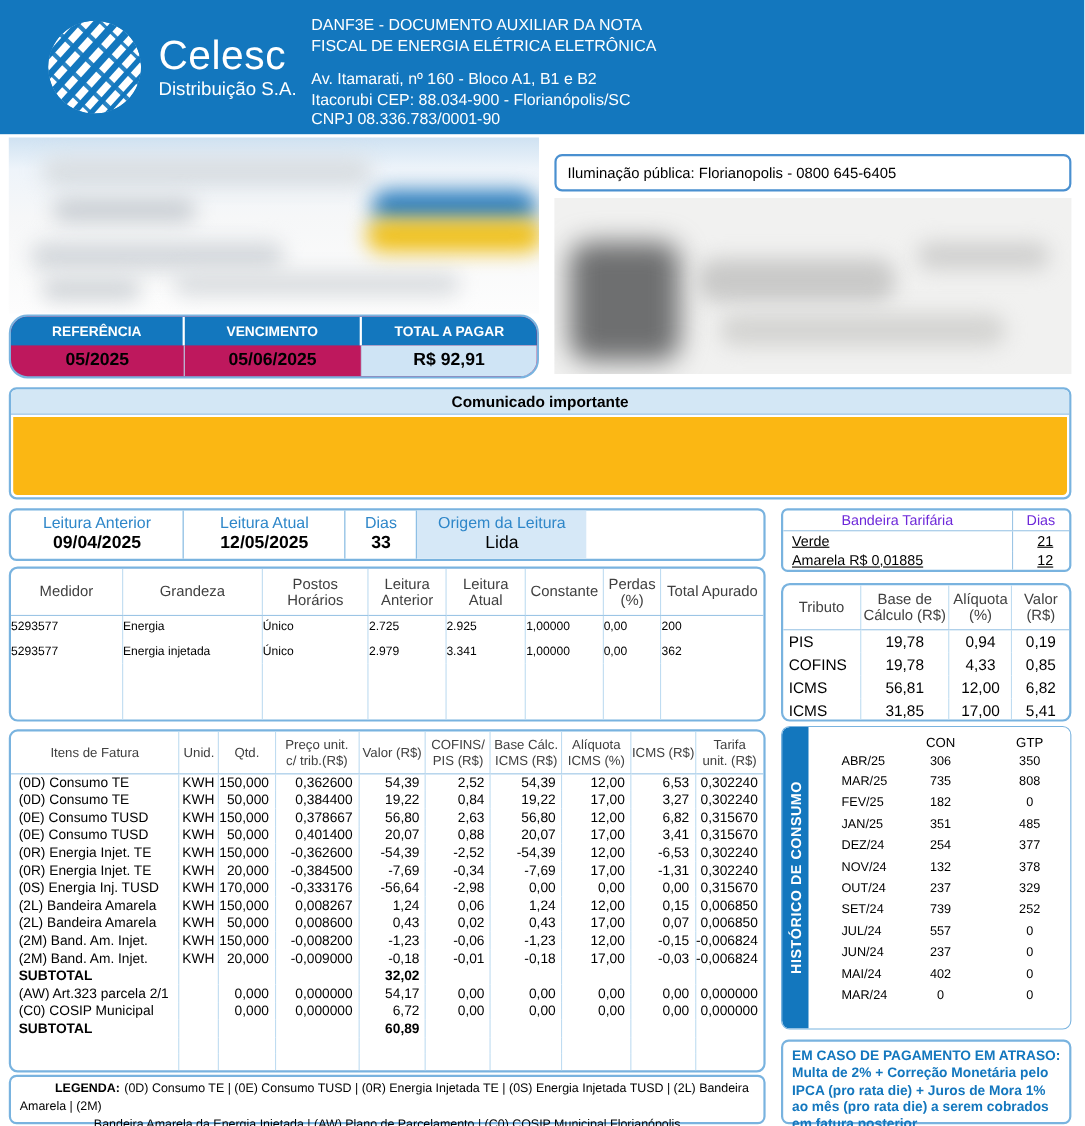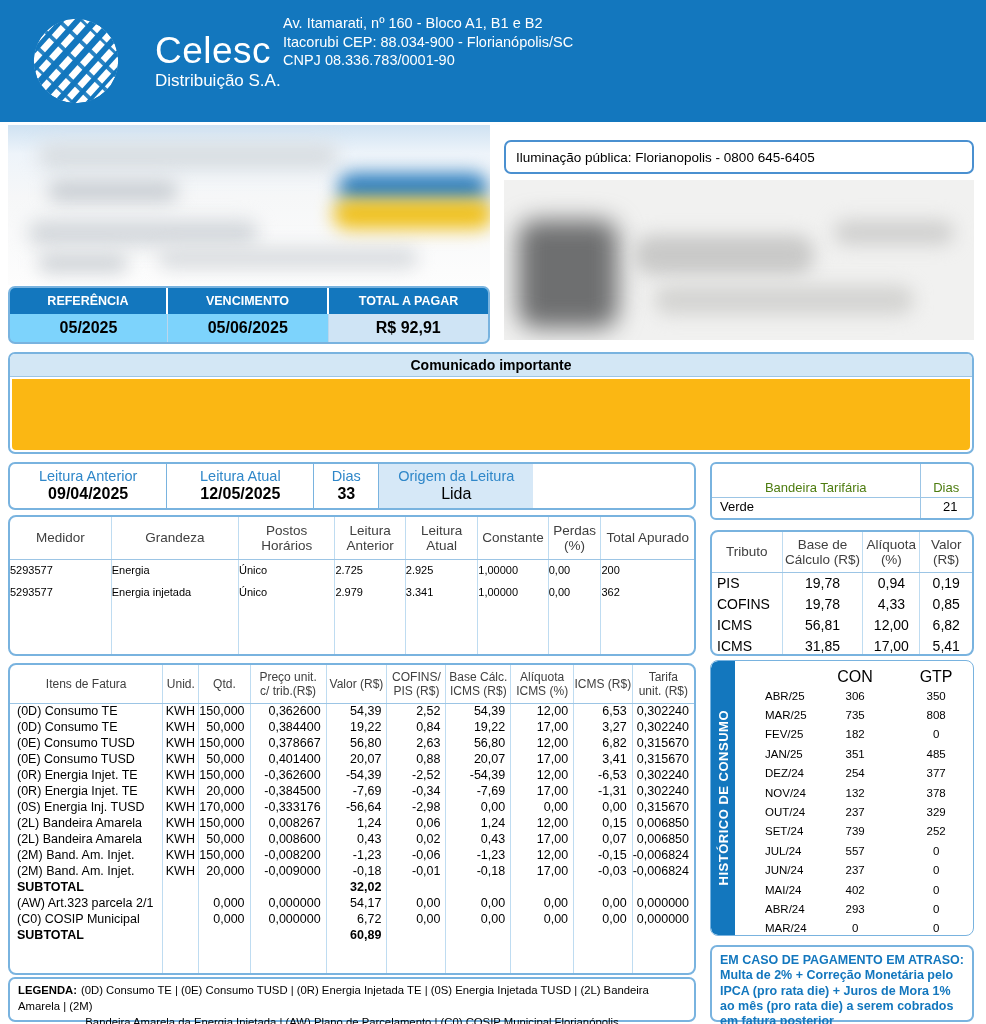--- a/index.html
+++ b/index.html
@@ -1,40 +1,40 @@
 <!DOCTYPE html>
 <html><head>
 <meta charset="utf-8">
 <style>
   * { margin:0; padding:0; box-sizing:border-box; }
   html,body { width:986px; background:#fff; font-family:"Liberation Sans", sans-serif; color:#000; }
   .page { position:relative; width:986px; height:1024px; background:#fff; overflow:hidden; }
 
   
   .hdr { position:absolute; left:0; top:0; width:986px; height:122px; background:#1377BE; }
-  .hdr-logo { position:absolute; left:28px; top:12px; width:260px; height:98px; display:flex; align-items:center;gap:21px; }
+  .hdr-logo { position:absolute; left:38px; top:12px; width:260px; height:98px; display:flex; align-items:center; }
   .hdr-logo svg { width:96px; height:96px; }
   .logo-words { margin-left:10px; color:#fff; }
   .logo-name { font-size:37px; font-weight:400; line-height:1.0; letter-spacing:.5px; }
   .logo-sub { font-size:17px; margin-top:2px; }
   .hdr-text { position:absolute; left:283px; top:14px; color:#fff; font-size:14.5px; line-height:1.28; }
   .hdr-title { margin-bottom:12px; }
   .hdr-addr  { }
 
   
   .blurbox { position:absolute; overflow:hidden; background:#fff; }
   .blob { position:absolute; filter:blur(9px); border-radius:18px; }
 
   .cust-panel { left:8px; top:125px; width:482px; height:160px;
      background:linear-gradient(180deg,#cfe2f2 0%, #eef4fa 18%, #f6f7f8 45%, #fdfdfd 100%); }
   .barcode-panel { left:504px; top:180px; width:470px; height:160px; background:#f1f1f0; }
 
   
   .summary { position:absolute; left:8px; top:286px; width:482px; height:58px;
-     border:2px solid #79B3DF; border-radius:7px; background:#7dd3fc; overflow:hidden; }
+     border:2px solid #79B3DF; border-radius:17px; background:#be185d; overflow:hidden; }
   .summary-head { display:flex; height:26px; background:#1377BE; }
   .summary-head > div { flex:1; color:#fff; font-weight:bold; font-size:12.5px; display:flex;
      align-items:center; justify-content:center; border-right:2px solid #fff; }
   .summary-head > div:last-child { border-right:none; }
   .summary-vals { display:flex; height:28px; }
   .summary-vals > div { flex:1; font-weight:bold; font-size:16px; display:flex; align-items:center;
      justify-content:center; border-right:1px solid #bcd6ec; }
   .summary-vals > div:last-child { border-right:none; background:#CFE4F5; }
   .sw1{max-width:158px;} .sw2{max-width:177px;}
 
@@ -57,23 +57,23 @@
      align-items:center; justify-content:center; }
   .readings > div:last-child { border-right:none; background:#D6E8F7; }
   .r-label { color:#2F87C9; font-size:14.5px; line-height:1.1; }
   .r-value { font-weight:bold; font-size:16px; line-height:1.15; }
   .rw0{width:23%;} .rw1{width:21.5%;} .rw2{width:9.5%;} .rw3{width:22.5%;} .rw4{width:23.5%;}
 
   
   .flag { position:absolute; left:710px; top:462px; width:264px; height:58px;
      border:2px solid #79B3DF; border-radius:6px; background:#fff; font-size:13px; overflow:hidden; }
   .flag table { width:100%; border-collapse:collapse; }
-  .flag th { color:#4d7c0f; font-weight:400; font-size:13px; border-bottom:1px solid #9cc5e5; padding:16px 0 2px; }
+  .flag th { color:#6d28d9; font-weight:400; font-size:13px; border-bottom:1px solid #9cc5e5; padding:1px 0 2px; }
   .flag th:last-child, .flag td:last-child { border-left:1px solid #9cc5e5; width:52px; text-align:center; }
-  .flag td { padding:0 0 0 8px; line-height:1.35; }
+  .flag td { padding:0 0 0 8px; line-height:1.35;text-decoration:underline; }
 
   
   .tblbox { position:absolute; border:2px solid #79B3DF; border-radius:8px; background:#fff; overflow:hidden; }
   .tblbox table { width:100%; border-collapse:collapse; }
   .tblbox th { color:#404040; font-weight:400; white-space:pre-line; vertical-align:middle; }
   .tblbox td, .tblbox th { border-left:1px solid #BFDCF1; }
   .tblbox td:first-child, .tblbox th:first-child { border-left:none; }
 
   
   .meter { left:8px; top:515px; width:688px; height:141px; }
@@ -106,35 +106,35 @@
 
   
   .history { position:absolute; left:710px; top:660px; width:264px; height:276px;
      border:1px solid #79B3DF; border-radius:8px; background:#fff; overflow:hidden; }
   .hist-band { position:absolute; left:0; top:0; width:24px; height:100%; background:#1377BE;
      border-radius:7px 0 0 7px; display:flex; align-items:center; justify-content:center; }
   .hist-band span { writing-mode:vertical-rl; transform:rotate(180deg); color:#fff;
      font-weight:bold; font-size:13px; letter-spacing:.5px; white-space:nowrap; }
   .hist-table { position:absolute; left:24px; top:0; width:240px; height:100%; }
   .hist-table table { width:100%; border-collapse:collapse; }
-  .hist-table th { font-weight:400; font-size:16px; padding-top:7px; text-align:center; }
+  .hist-table th { font-weight:400; font-size:12px; padding-top:7px; text-align:center; }
   .hist-table th:first-child { width:78px; }
   .hist-table td { font-size:11.5px; height:19.4px; text-align:center; }
   .hist-table td:first-child { text-align:left; padding-left:30px; }
 
   
   .late { position:absolute; left:710px; top:945px; width:264px; height:77px;
      border:2px solid #79B3DF; border-radius:7px; background:#fff; padding:6px 8px;
      color:#1377BE; font-weight:bold; font-size:12.5px; line-height:1.22; }
 
   
   .legend { position:absolute; left:8px; top:977px; width:688px; height:45px;
      border:2px solid #79B3DF; border-radius:7px; background:#fff; padding:4px 8px;
      font-size:11.3px; line-height:1.4; text-align:left; }
-  .legend b { margin-right:4px; }
+  .legend b { margin-right:4px;margin-left:32px; }
   .legend .l2 { text-align:center; }
 </style>
 </head>
 <body>
 
 <div class="page">
 
   <div class="hdr">
     <div class="hdr-logo">
       <svg viewBox="0 0 100 100">
@@ -162,20 +162,22 @@
             <rect x="-10" y="82" width="120" height="3"></rect>
           </g>
         </g>
       </svg>
       <div class="logo-words">
         <div class="logo-name">Celesc</div>
         <div class="logo-sub">Distribuição S.A.</div>
       </div>
     </div>
     <div class="hdr-text">
+      <div class="hdr-title" style="white-space:pre-line">DANF3E - DOCUMENTO AUXILIAR DA NOTA
+FISCAL DE ENERGIA ELÉTRICA ELETRÔNICA</div>
       <div class="hdr-addr" style="white-space:pre-line">Av. Itamarati, nº 160 - Bloco A1, B1 e B2
 Itacorubi CEP: 88.034-900 - Florianópolis/SC
 CNPJ 08.336.783/0001-90</div>
     </div>
   </div>
 
   <div class="blurbox cust-panel">
     <div class="blob" style="left:30px;top:18px;width:300px;height:26px;background:#d8dde1"></div>
     <div class="blob" style="left:40px;top:55px;width:130px;height:22px;background:#c9ced3"></div>
     <div class="blob" style="left:20px;top:95px;width:230px;height:26px;background:#d4d8dc"></div>
@@ -684,25 +686,20 @@
               <td>JUN/24</td>
               <td>237</td>
               <td>0</td>
             </tr>
             <tr>
               <td>MAI/24</td>
               <td>402</td>
               <td>0</td>
             </tr>
             <tr>
-              <td>ABR/24</td>
-              <td>293</td>
-              <td>0</td>
-            </tr>
-            <tr>
               <td>MAR/24</td>
               <td>0</td>
               <td>0</td>
             </tr>
           </tbody>
       </table>
     </div>
   </div>
 
   <div class="late">

